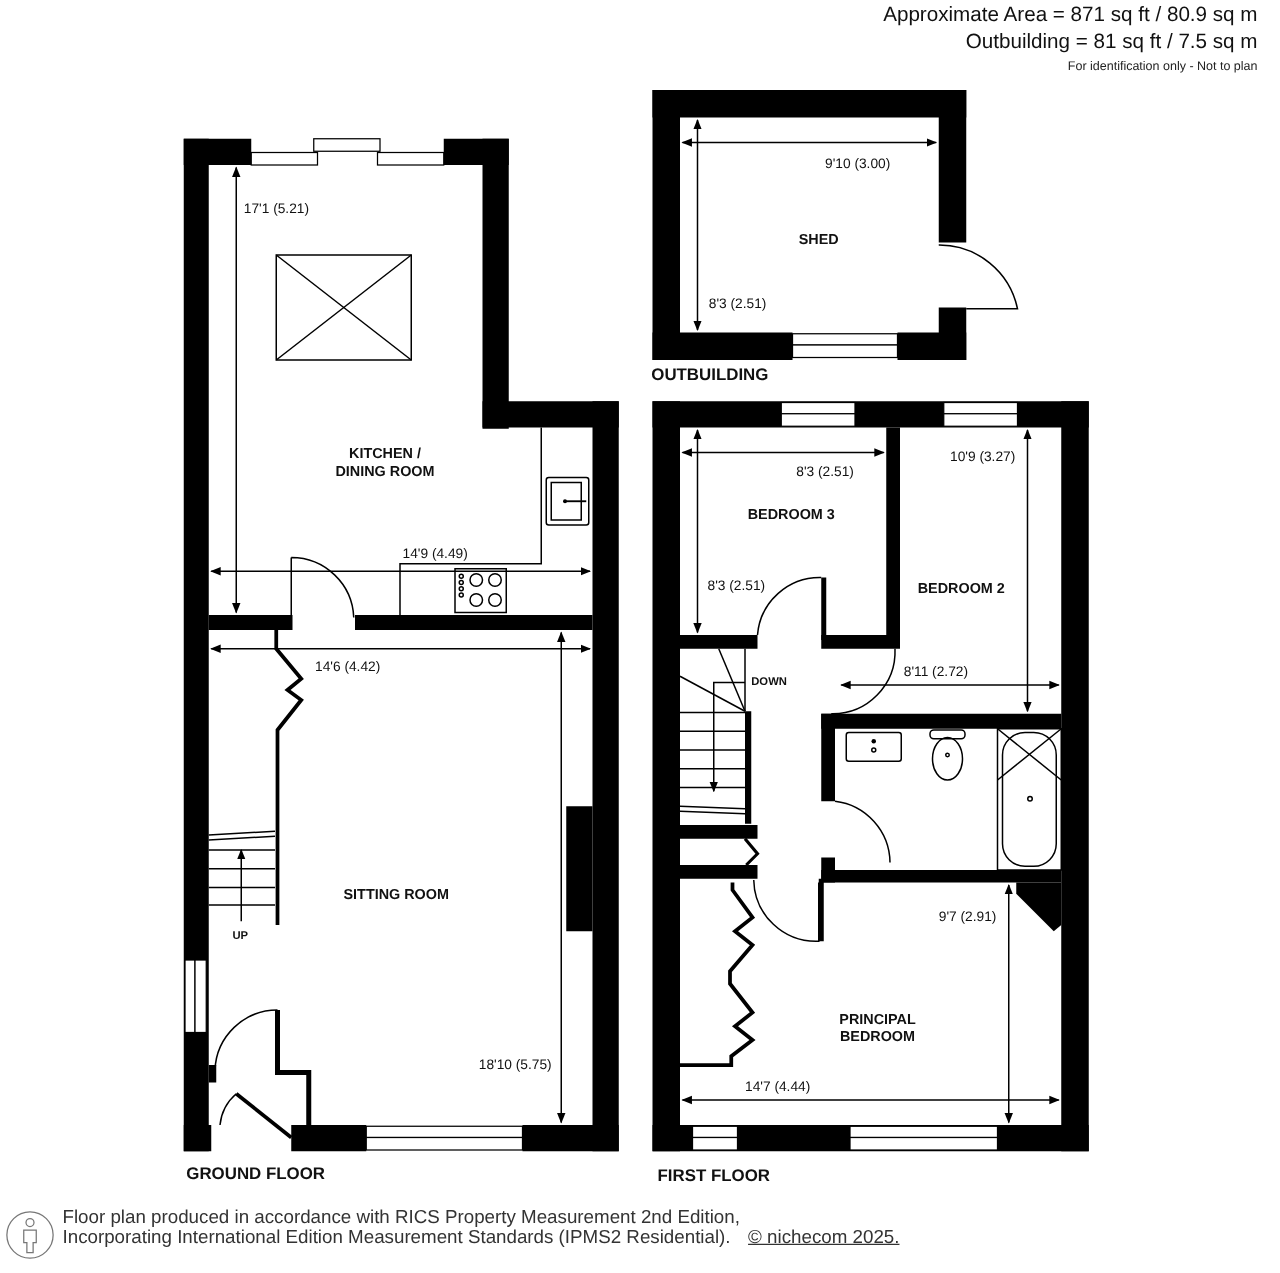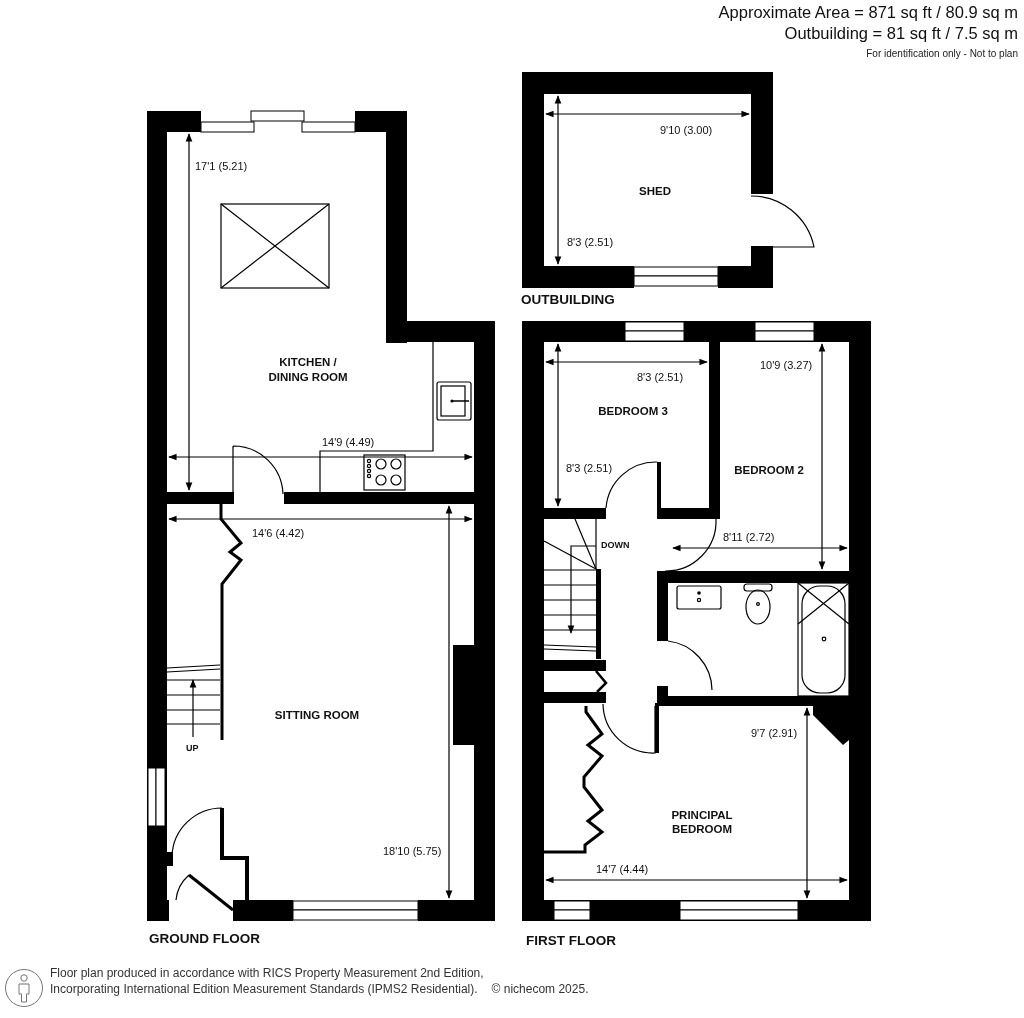--- a/index.html
+++ b/index.html
@@ -1,32 +1,32 @@
 <!DOCTYPE html>
 <html><head>
 <meta charset="utf-8">
 <style>
   html, body { margin: 0; padding: 0; background: #ffffff; }
   body { width: 1024px; height: 1018px; position: relative; overflow: hidden;
          font-family: "Liberation Sans", sans-serif; color: #111; }
-  .area-summary { position: absolute; right: 6px; top: 2px; text-align: right; margin-left: 12px; }
+  .area-summary { position: absolute; right: 18px; top: 2px; text-align: right; margin-left: 12px; }
   .area-line { font-size: 16.5px; line-height: 21px; color: #111; }
   .id-note { font-size: 10px; margin-top: 4px; color: #222; }
   svg.plan { position: absolute; left: 0; top: 0; }
   .wall { fill: #000; }
   .thin { fill: none; stroke: #000; stroke-width: 1.2; }
   .win { fill: #fff; stroke: #000; stroke-width: 1; }
   .room-label { font-family: "Liberation Sans", sans-serif; font-weight: bold; font-size: 11.5px; fill: #111; text-anchor: middle; }
   .dim { font-family: "Liberation Sans", sans-serif; font-size: 11px; fill: #111; }
   .floor-label { font-family: "Liberation Sans", sans-serif; font-weight: bold; font-size: 13.5px; fill: #111; }
   .small-label { font-family: "Liberation Sans", sans-serif; font-weight: bold; font-size: 9px; fill: #111; }
   .footer { position: absolute; left: 0; top: 966px; display: flex; align-items: flex-start; }
   .footer-icon { width: 40px; height: 40px; margin-left: 4px; margin-top: 2px; }
-  .footer-text { margin-left: 6px; font-size: 12px; line-height: 15.5px; color: #333; }
-  .copy { margin-left: 14px; }
+  .footer-text { margin-left: 6px; font-size: 15px; line-height: 15.5px; color: #333; }
+  .copy { margin-left: 14px; text-decoration: underline; }
 </style>
 </head>
 <body>
 
 <div class="area-summary">
   <div class="area-line">Approximate Area = 871 sq ft / 80.9 sq m</div>
   <div class="area-line">Outbuilding = 81 sq ft / 7.5 sq m</div>
   <div class="id-note">For identification only - Not to plan</div>
 </div>
 

